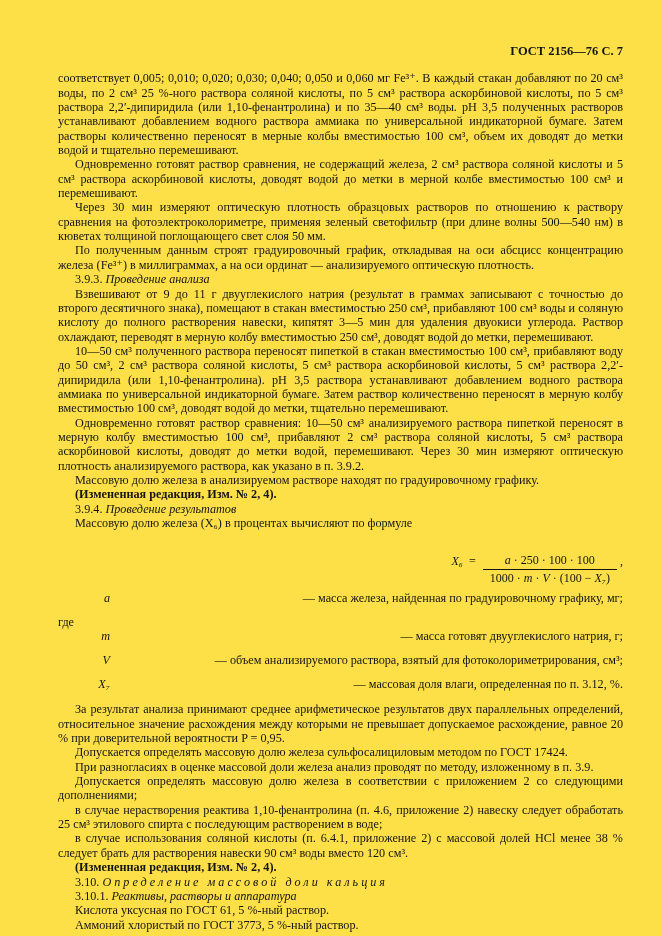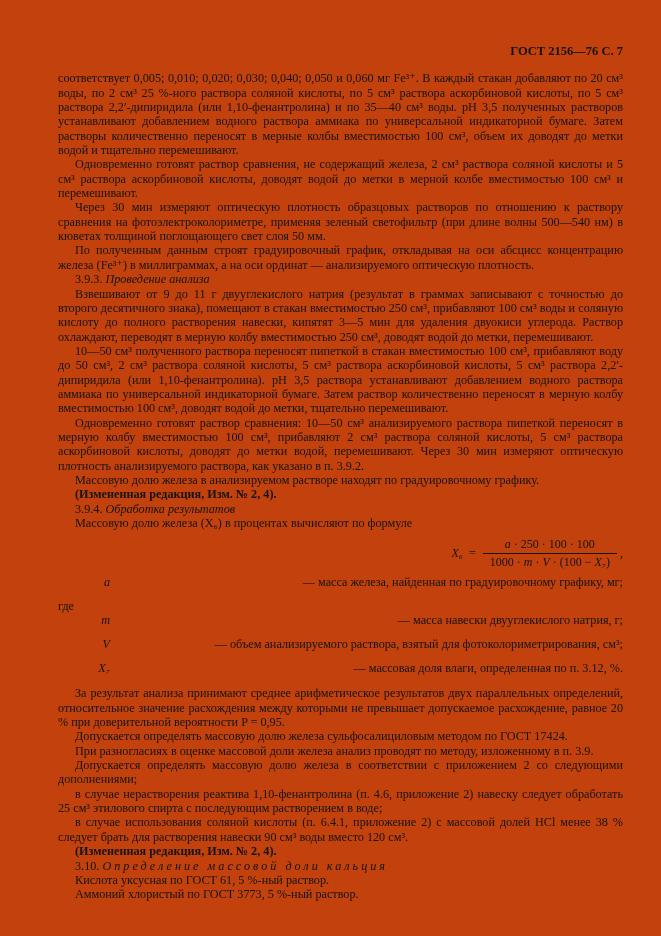--- a/index.html
+++ b/index.html
@@ -1,21 +1,21 @@
 <!DOCTYPE html>
 <html><head>
 <meta charset="utf-8">
 <style>
   html, body { margin: 0; padding: 0; background: #e8e8e6; }
   .page {
     position: relative;
     width: 661px;
     height: 936px;
     margin: 0 auto;
-    background: #c2410c;
+    background: #fde047;
     box-sizing: border-box;
     padding: 44px 38px 30px 58px;
     font-family: "Liberation Serif", "DejaVu Serif", serif;
     font-size: 12.2px;
     line-height: 14.35px;
     color: #141414;
     overflow: hidden;
   }
   .header-row {
     text-align: right;
@@ -41,20 +41,21 @@
   }
   .frac {
     display: inline-flex;
     flex-direction: column;
     text-align: center;
     margin: 0 3px 0 7px;
   }
   .frac .num {
     border-bottom: 1px solid #141414;
     padding: 0 7px 1px 7px;
+    margin-top: 16px;
   }
   .frac .den { padding: 1px 7px 0 7px; }
   .eq-sign { margin-left: 6px; }
   .where-list { margin: 0 0 1px 0; }
   .where-row { display: flex; }
   .w-lead { width: 30px; flex: 0 0 30px; margin-top: 24px; }
   .w-sym  { width: 22px; flex: 0 0 22px; text-align: right; font-style: italic; }
   .w-desc { flex: 1; padding-left: 7px; text-align: right; }
 </style>
 </head>
@@ -75,21 +76,21 @@
 
     <p><span>3.9.3.</span> <span class="it">Проведение анализа</span></p>
 
     <p>Взвешивают от 9 до 11 г двууглекислого натрия (результат в граммах записывают с точностью до второго десятичного знака), помещают в стакан вместимостью 250 см³, прибавляют 100 см³ воды и соляную кислоту до полного растворения навески, кипятят 3—5 мин для удаления двуокиси углерода. Раствор охлаждают, переводят в мерную колбу вместимостью 250 см³, доводят водой до метки, перемешивают.</p>
     <p>10—50 см³ полученного раствора переносят пипеткой в стакан вместимостью 100 см³, прибавляют воду до 50 см³, 2 см³ раствора соляной кислоты, 5 см³ раствора аскорбиновой кислоты, 5 см³ раствора 2,2′-дипиридила (или 1,10-фенантролина). рН 3,5 раствора устанавливают добавлением водного раствора аммиака по универсальной индикаторной бумаге. Затем раствор количественно переносят в мерную колбу вместимостью 100 см³, доводят водой до метки, тщательно перемешивают.</p>
     <p>Одновременно готовят раствор сравнения: 10—50 см³ анализируемого раствора пипеткой переносят в мерную колбу вместимостью 100 см³, прибавляют 2 см³ раствора соляной кислоты, 5 см³ раствора аскорбиновой кислоты, доводят до метки водой, перемешивают. Через 30 мин измеряют оптическую плотность анализируемого раствора, как указано в п. 3.9.2.</p>
     <p>Массовую долю железа в анализируемом растворе находят по градуировочному графику.</p>
 
     <p class="bold">(Измененная редакция, Изм. № 2, 4).</p>
 
-    <p><span>3.9.4.</span> <span class="it">Обработка результатов</span></p>
+    <p><span>3.9.4.</span> <span class="it">Проведение результатов</span></p>
 
     <p>Массовую долю железа (X₆) в процентах вычисляют по формуле</p>
 
     <div class="formula-row">
       <span class="it">X₆</span>
       <span class="eq-sign">=</span>
       <span class="frac">
         <span class="num"><span class="it">a</span><span> · 250 · 100 · 100</span></span>
         <span class="den"><span>1000 · </span><span class="it">m</span><span> · </span><span class="it">V</span><span> · (100 − </span><span class="it">X₇</span><span>)</span></span>
       </span>
@@ -98,21 +99,21 @@
 
     <div class="where-list">
       <div class="where-row">
         <span class="w-lead">где</span>
         <span class="w-sym">a</span>
         <span class="w-desc">—  масса железа, найденная по градуировочному графику, мг;</span>
       </div>
       <div class="where-row">
         <span class="w-lead"></span>
         <span class="w-sym">m</span>
-        <span class="w-desc">—  масса навески двууглекислого натрия, г;</span>
+        <span class="w-desc">—  масса готовят двууглекислого натрия, г;</span>
       </div>
       <div class="where-row">
         <span class="w-lead"></span>
         <span class="w-sym">V</span>
         <span class="w-desc">—  объем анализируемого раствора, взятый для фотоколориметрирования, см³;</span>
       </div>
       <div class="where-row">
         <span class="w-lead"></span>
         <span class="w-sym">X₇</span>
         <span class="w-desc">—  массовая доля влаги, определенная по п. 3.12, %.</span>
@@ -123,18 +124,19 @@
     <p>Допускается определять массовую долю железа сульфосалициловым методом по ГОСТ 17424.</p>
     <p>При разногласиях в оценке массовой доли железа анализ проводят по методу, изложенному в п. 3.9.</p>
     <p>Допускается определять массовую долю железа в соответствии с приложением 2 со следующими дополнениями;</p>
     <p>в случае нерастворения реактива 1,10-фенантролина (п. 4.6, приложение 2) навеску следует обработать 25 см³ этилового спирта с последующим растворением в воде;</p>
     <p>в случае использования соляной кислоты (п. 6.4.1, приложение 2) с массовой долей HCl менее 38 % следует брать для растворения навески 90 см³ воды вместо 120 см³.</p>
 
     <p class="bold">(Измененная редакция, Изм. № 2, 4).</p>
 
     <p><span>3.10.</span> <span class="spaced">Определение массовой доли кальция</span></p>
 
+    <p><span>3.10.1.</span> <span class="it">Реактивы, растворы и аппаратура</span></p>
 
     <p>Кислота уксусная по ГОСТ 61, 5 %-ный раствор.</p>
     <p>Аммоний хлористый по ГОСТ 3773, 5 %-ный раствор.</p>
 
   </div>
 </div>
 
 </body></html>

